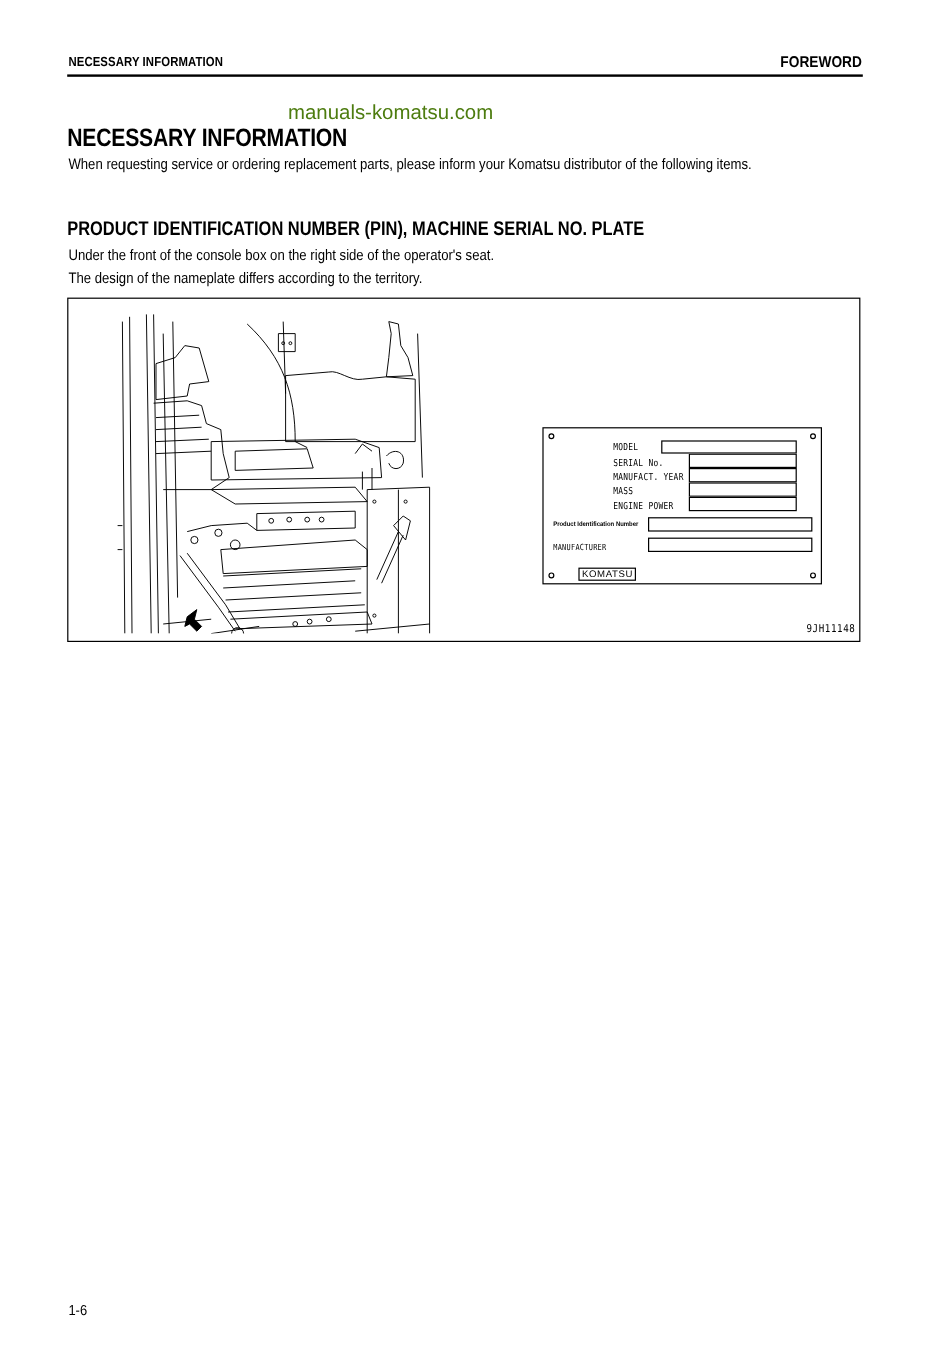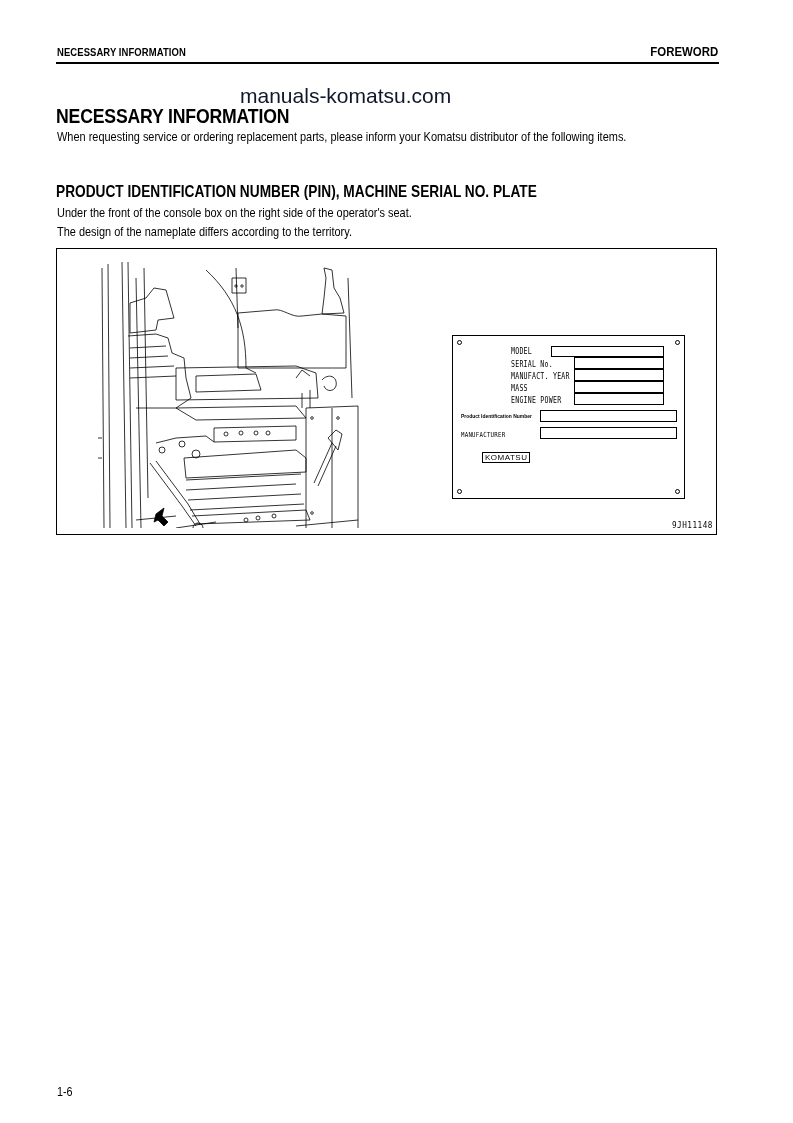--- a/index.html
+++ b/index.html
@@ -4,33 +4,33 @@
 <style>
   html, body { margin: 0; padding: 0; background: #ffffff; }
   body {
     width: 793px; height: 1123px; position: relative; overflow: hidden;
     font-family: "Liberation Sans", sans-serif; color: #000;
   }
   .abs { position: absolute; }
   .hdr-left { left: 57px; top: 46px; font-size: 11px; font-weight: bold; transform: scaleX(0.86); transform-origin: left top; letter-spacing: 0.1px; }
   .hdr-right { right: 75px; top: 44px; font-size: 13px; font-weight: bold; transform: scaleX(0.88); transform-origin: right top; }
   .hdr-rule { left: 56px; top: 62px; width: 663px; height: 2px; background: #000; }
-  .watermark { left: 240px; top: 84px; font-size: 21px; color: #0f172a; }
+  .watermark { left: 240px; top: 84px; font-size: 17px; color: #4d7c0f; }
   .title-main { left: 56px; top: 104px; font-size: 21px; font-weight: bold; transform: scaleX(0.84); transform-origin: left top; letter-spacing: -0.2px; }
   .body-text { font-size: 12.6px; line-height: 19px; transform-origin: left top; }
   .p1 { left: 57px; top: 128px; width: 760px; transform: scaleX(0.87); }
   .title-sec { left: 56px; top: 182px; font-size: 16.5px; font-weight: bold; transform: scaleX(0.83); transform-origin: left top; }
   .p2 { left: 57px; top: 204px; transform: scaleX(0.87); }
   .p3 { left: 57px; top: 223px; transform: scaleX(0.87); }
 
   .frame { left: 56px; top: 248px; width: 661px; height: 287px; border: 1.5px solid #000; box-sizing: border-box; }
   .drawing { left: 96px; top: 258px; width: 270px; height: 270px; }
   .figcode { left: 672px; top: 520px; font-size: 9px; font-family: "DejaVu Sans Mono", monospace; transform: scaleX(0.85); transform-origin: left top; letter-spacing: 0.6px; }
 
-  .plate { left: 452px; top: 335px; width: 233px; height: 164px; border: 1.3px solid #000; box-sizing: border-box; }
+  .plate { left: 452px; top: 356px; width: 233px; height: 131px; border: 1.3px solid #000; box-sizing: border-box; }
   .hole { position: absolute; width: 5px; height: 5px; border: 1px solid #000; border-radius: 50%; box-sizing: border-box; }
   .plabel { position: absolute; font-family: "DejaVu Sans Mono", monospace; font-size: 8px; transform: scaleX(0.82); transform-origin: left top; letter-spacing: 0.3px; line-height: 10px; white-space: nowrap; }
   .pbox { position: absolute; border: 1px solid #000; box-sizing: border-box; background: #fff; }
   .plabel-small { position: absolute; font-size: 5.5px; font-weight: bold; line-height: 7px; white-space: nowrap; transform: scaleX(0.9); transform-origin: left top; }
   .logo { position: absolute; left: 29px; top: 116px; font-size: 8px; font-weight: normal; letter-spacing: 0.5px; border: 1px solid #000; padding: 0 2px; line-height: 9px; }
   .page-num { left: 57px; top: 1085px; font-size: 12px; transform: scaleX(0.9); transform-origin: left top; }
 </style>
 </head>
 <body>
 

